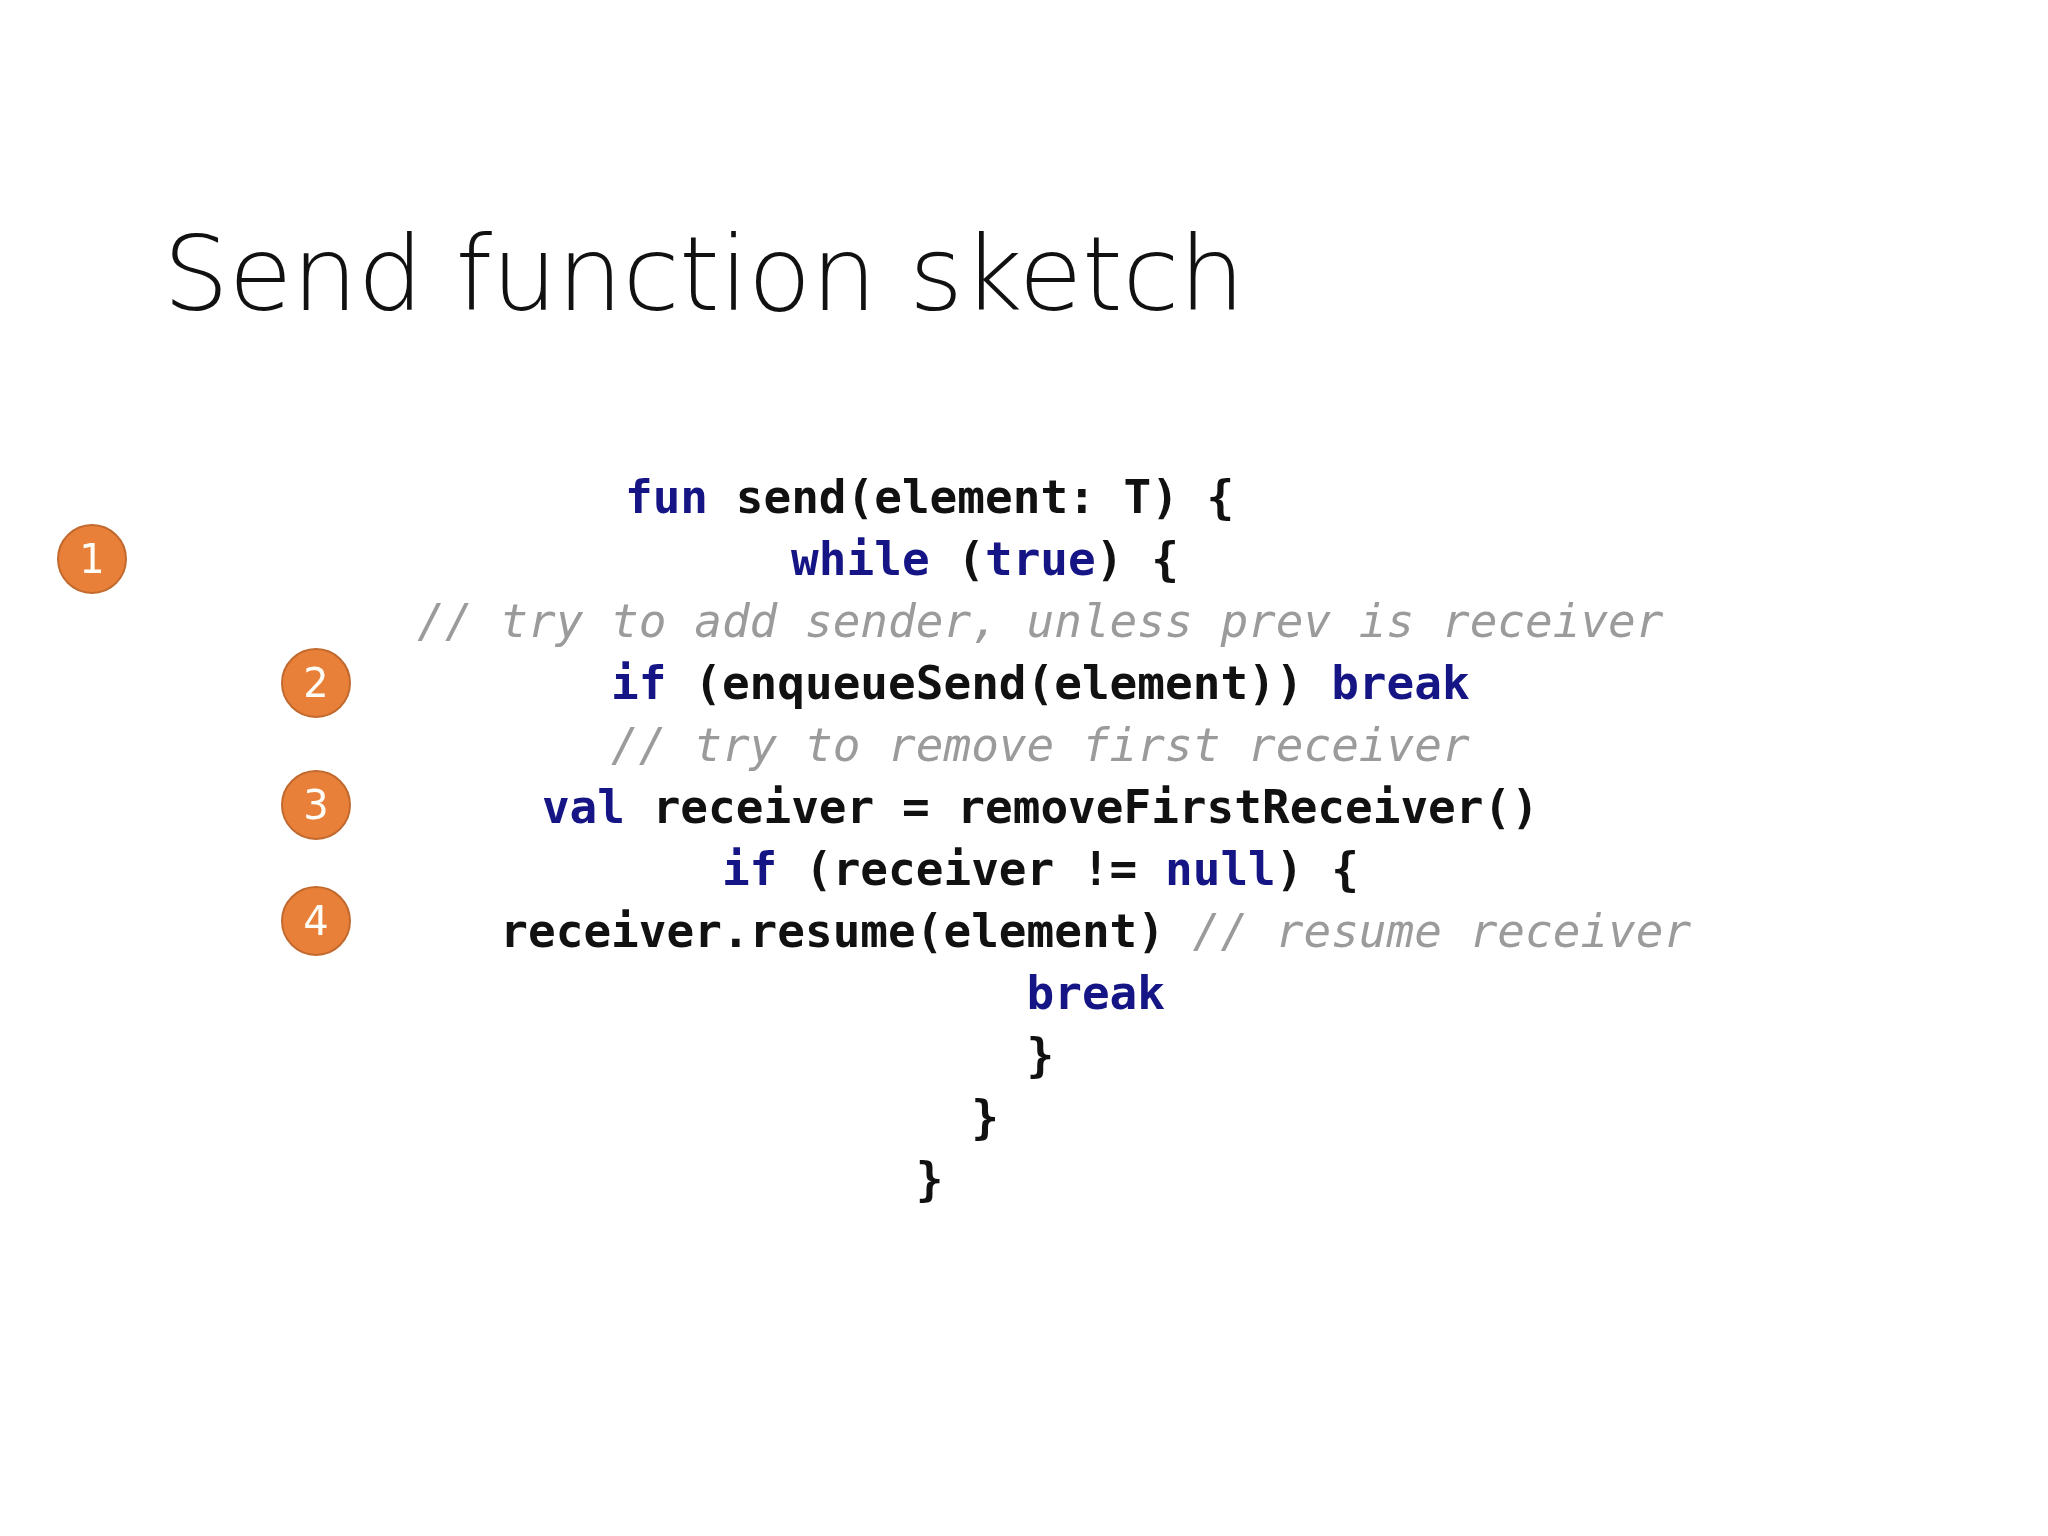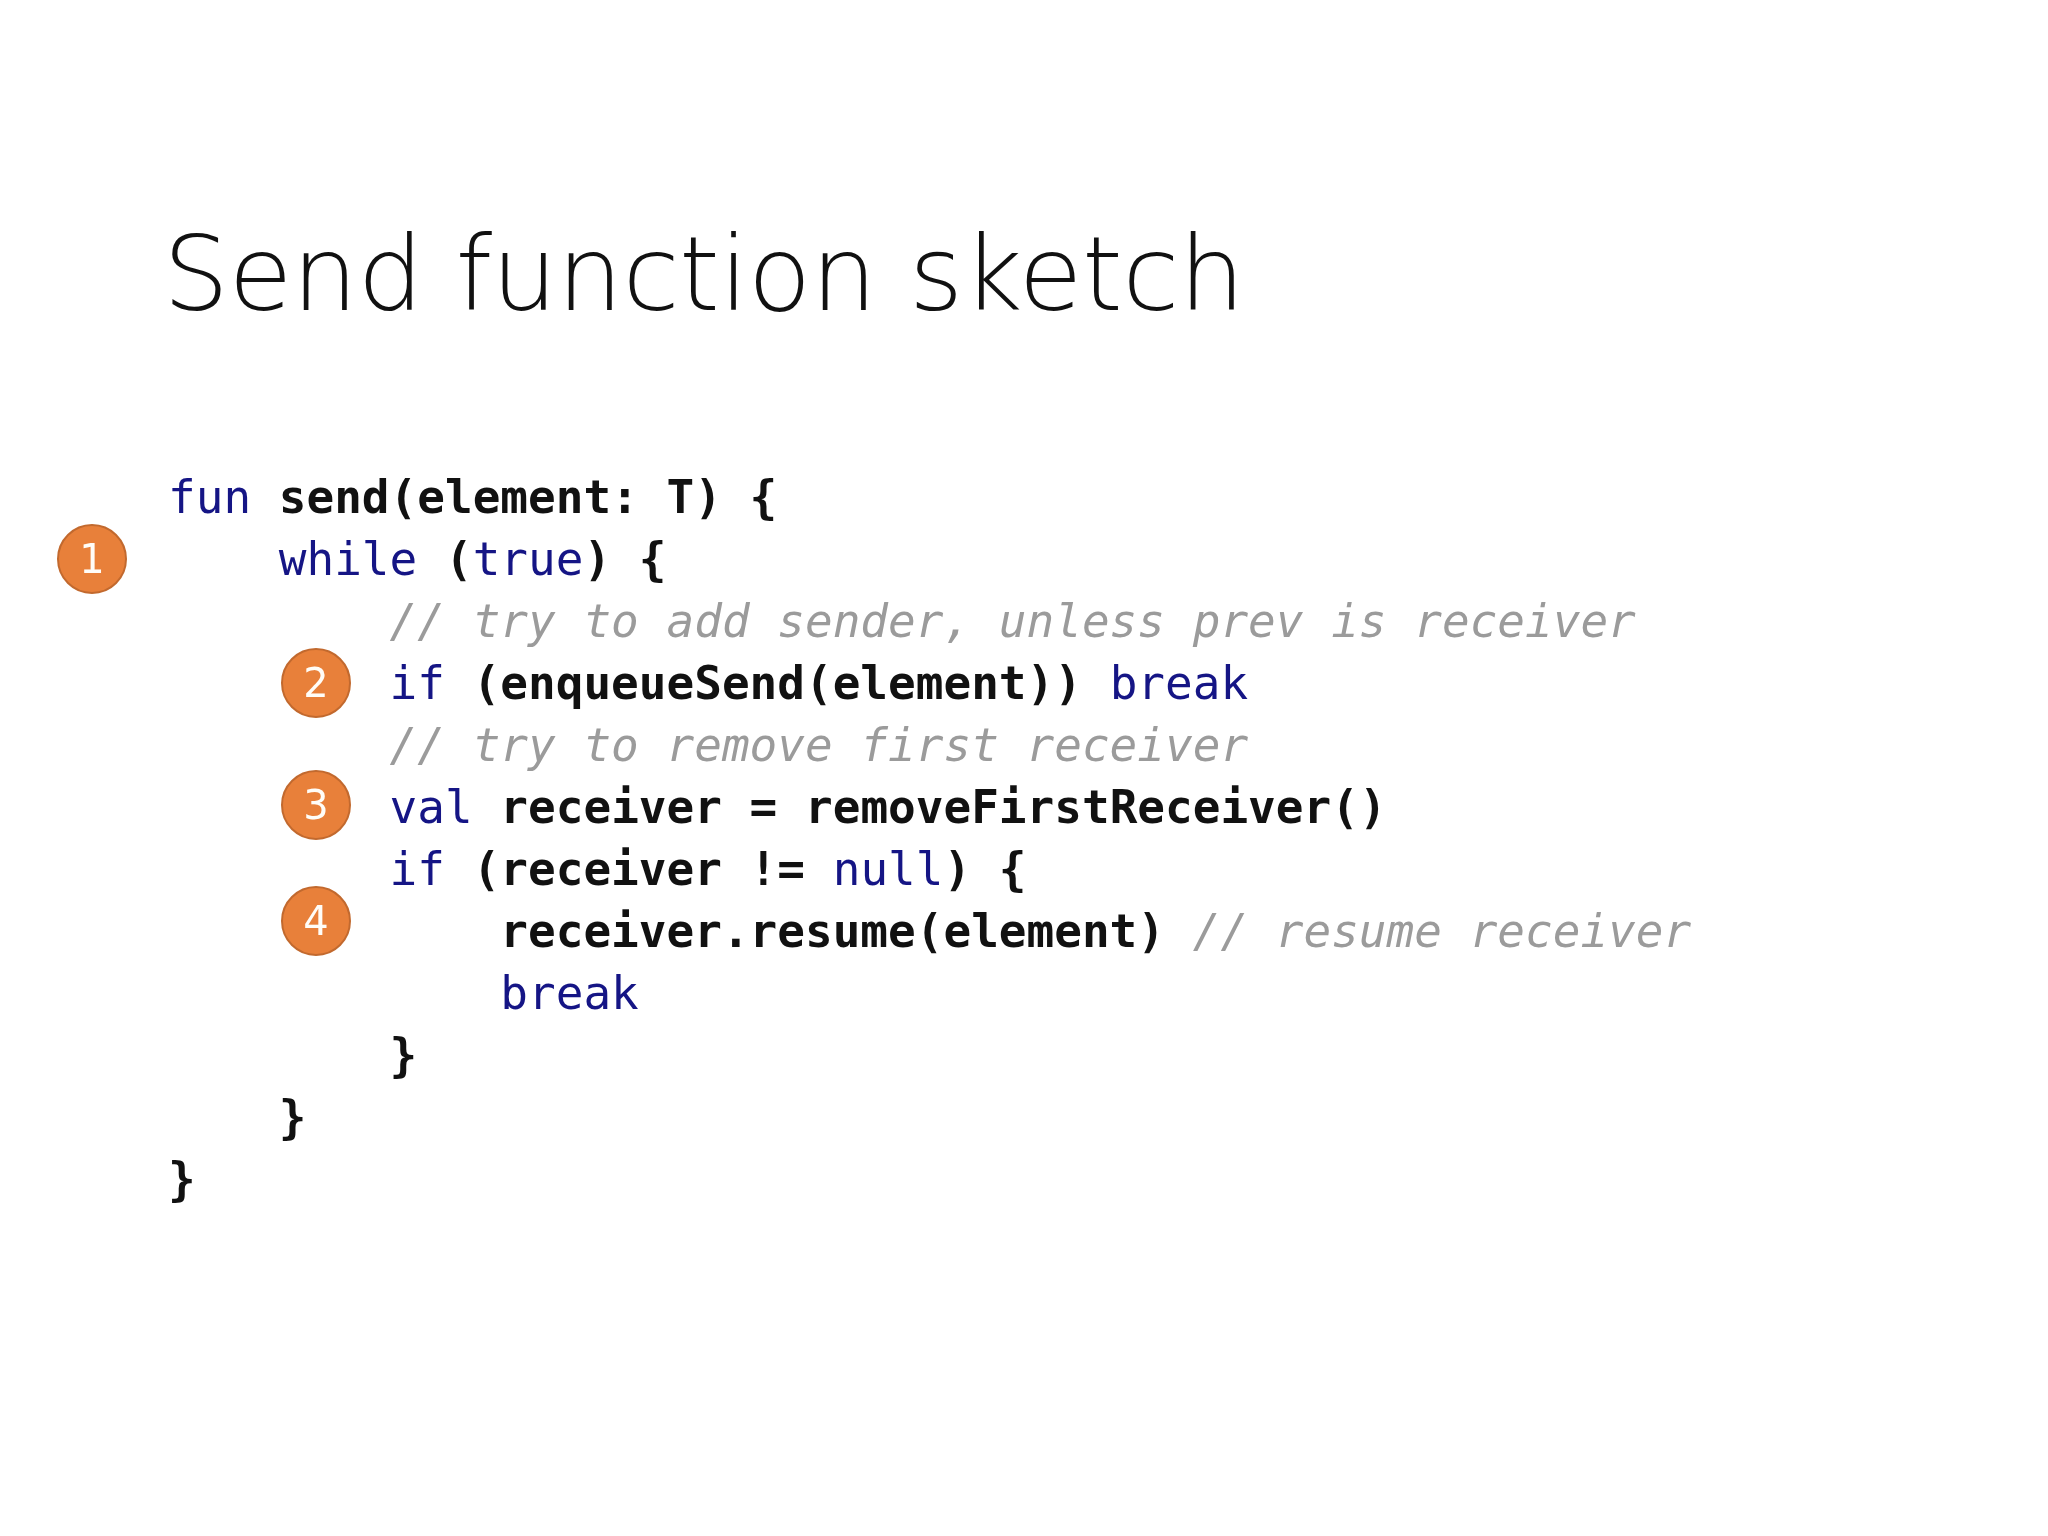--- a/index.html
+++ b/index.html
@@ -40,21 +40,21 @@
     line-height: 62px;
     white-space: pre;
     color: #111111;
   }
   .code-line {
     white-space: pre;
     height: 62px;
   }
   .tok-kw {
     color: #151585;
-    font-weight: normal;
+    font-weight: bold;
   }
   .tok-plain {
     color: #111111;
     font-weight: bold;
   }
   .tok-cmt {
     color: #9b9b9b;
     font-style: italic;
     font-weight: normal;
   }
@@ -84,21 +84,21 @@
 </style>
 <style>
     .tok-kw { color: #151585; }
     .tok-plain { color: #111111; }
     .tok-cmt { color: #9B9B9B; }
     .step-badge {
       background: #E8803A;
       border-color: #C2692E;
       color: #FFFDF8;
     }
-    #slide { background: #FFFFFF; }
+    #slide { background: #FFFFFF; text-align: center; }
   </style></head>
 <body>
 
 <div id="slide">
 
   <h1 id="slide-title">Send function sketch</h1>
 
   <div id="code-block"><div class="code-line"><span class="tok-kw">fun</span><span class="tok-plain"> send(element: T) {</span></div><div class="code-line"><span class="tok-plain">    </span><span class="tok-kw">while</span><span class="tok-plain"> (</span><span class="tok-kw">true</span><span class="tok-plain">) {</span></div><div class="code-line"><span class="tok-plain">        </span><span class="tok-cmt">// try to add sender, unless prev is receiver</span></div><div class="code-line"><span class="tok-plain">        </span><span class="tok-kw">if</span><span class="tok-plain"> (enqueueSend(element)) </span><span class="tok-kw">break</span></div><div class="code-line"><span class="tok-plain">        </span><span class="tok-cmt">// try to remove first receiver</span></div><div class="code-line"><span class="tok-plain">        </span><span class="tok-kw">val</span><span class="tok-plain"> receiver = removeFirstReceiver()</span></div><div class="code-line"><span class="tok-plain">        </span><span class="tok-kw">if</span><span class="tok-plain"> (receiver != </span><span class="tok-kw">null</span><span class="tok-plain">) {</span></div><div class="code-line"><span class="tok-plain">            receiver.resume(element) </span><span class="tok-cmt">// resume receiver</span></div><div class="code-line"><span class="tok-plain">            </span><span class="tok-kw">break</span></div><div class="code-line"><span class="tok-plain">        }</span></div><div class="code-line"><span class="tok-plain">    }</span></div><div class="code-line"><span class="tok-plain">}</span></div></div>
 
   <div class="step-badge" id="badge-1">

